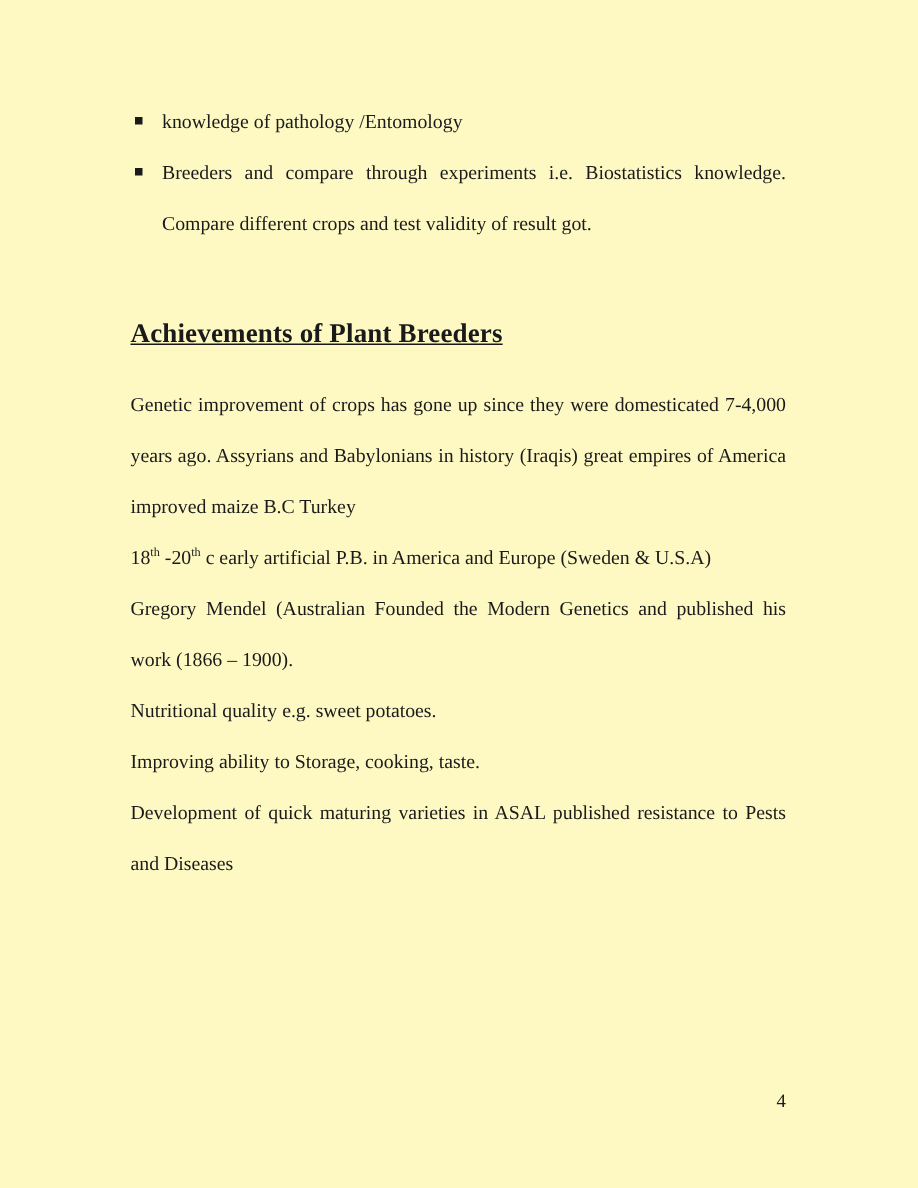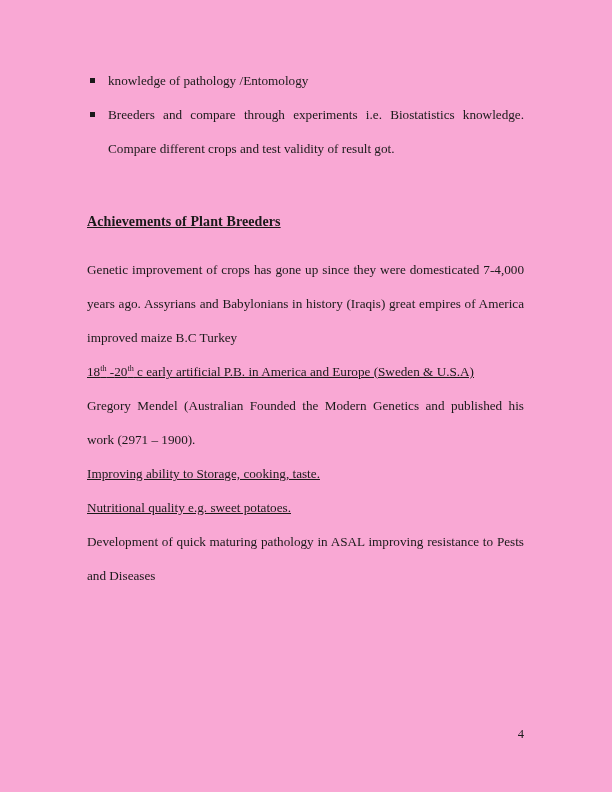--- a/index.html
+++ b/index.html
@@ -4,21 +4,21 @@
 <style>
   html, body {
     margin: 0;
     padding: 0;
     background: #ffffff;
   }
   .page {
     position: relative;
     width: 612px;
     height: 792px;
-    background: #f9a8d4;
+    background: #fef9c3;
     overflow: hidden;
     font-family: "Liberation Serif", "DejaVu Serif", serif;
     color: #1a1a1a;
     -webkit-font-smoothing: antialiased;
   }
 
   
   .content {
     position: absolute;
     left: 87px;
@@ -52,21 +52,21 @@
     height: 4.5px;
     background: #1a1a1a;
     display: block;
   }
   .bullet-text {
     display: block;
   }
 
   
   .section-heading {
-    font-size: 14px;
+    font-size: 18px;
     font-weight: bold;
     text-decoration: underline;
     line-height: 34px;
     margin: 0;
     padding: 0;
     letter-spacing: 0.1px;
   }
 
   
   .gap-lg { height: 39px; }
@@ -76,21 +76,20 @@
   .para {
     font-size: 13.2px;
     line-height: 34px;
     margin: 0;
     padding: 0;
     text-align: justify;
     text-justify: inter-word;
   }
   .para.flush {
     text-align: left;
-    text-decoration: underline;
   }
   .para sup {
     font-size: 0.62em;
     vertical-align: super;
     line-height: 0;
   }
 
   
   .page-number {
     position: absolute;
@@ -124,26 +123,26 @@
     <div class="gap-lg"></div>
 
     <h2 class="section-heading">Achievements of Plant Breeders</h2>
 
     <div class="gap-md"></div>
 
     <p class="para">Genetic improvement of crops has gone up since they were domesticated 7-4,000 years ago. Assyrians and Babylonians in history (Iraqis) great empires of America improved maize B.C Turkey</p>
 
     <p class="para flush"><span>18</span><sup>th</sup><span> -</span><span>20</span><sup>th</sup><span> c early artificial P.B. in America and Europe (Sweden &amp; U.S.A)</span></p>
 
-    <p class="para">Gregory Mendel (Australian Founded the Modern Genetics and published his work (2971 – 1900).</p>
+    <p class="para">Gregory Mendel (Australian Founded the Modern Genetics and published his work (1866 – 1900).</p>
 
+
+    <p class="para flush">Nutritional quality e.g. sweet potatoes.</p>
 
     <p class="para flush">Improving ability to Storage, cooking, taste.</p>
 
-    <p class="para flush">Nutritional quality e.g. sweet potatoes.</p>
-
-    <p class="para">Development of quick maturing pathology in ASAL improving resistance to Pests and Diseases</p>
+    <p class="para">Development of quick maturing varieties in ASAL published resistance to Pests and Diseases</p>
 
   </div>
 
   <div class="page-number">4</div>
 
 </div>
 
 </body></html>

